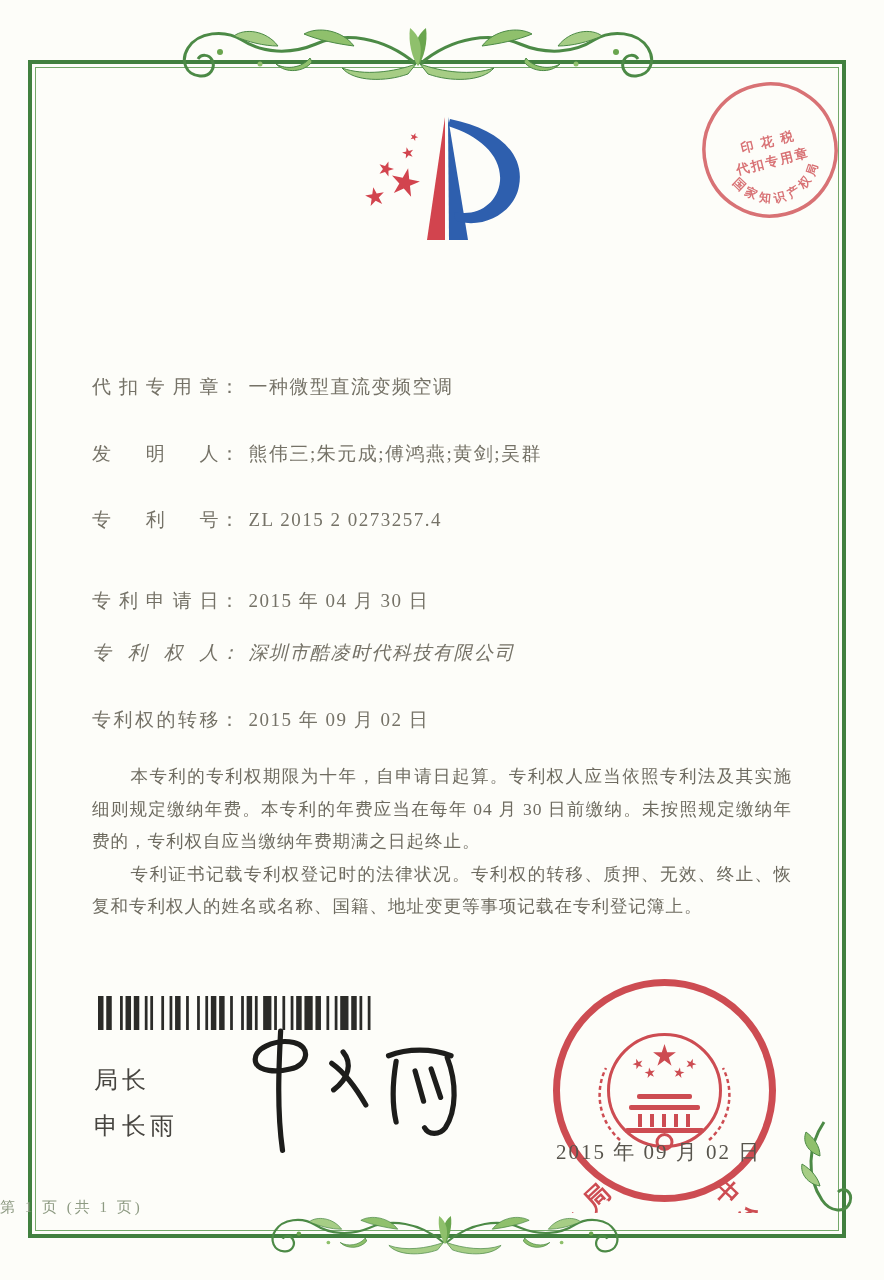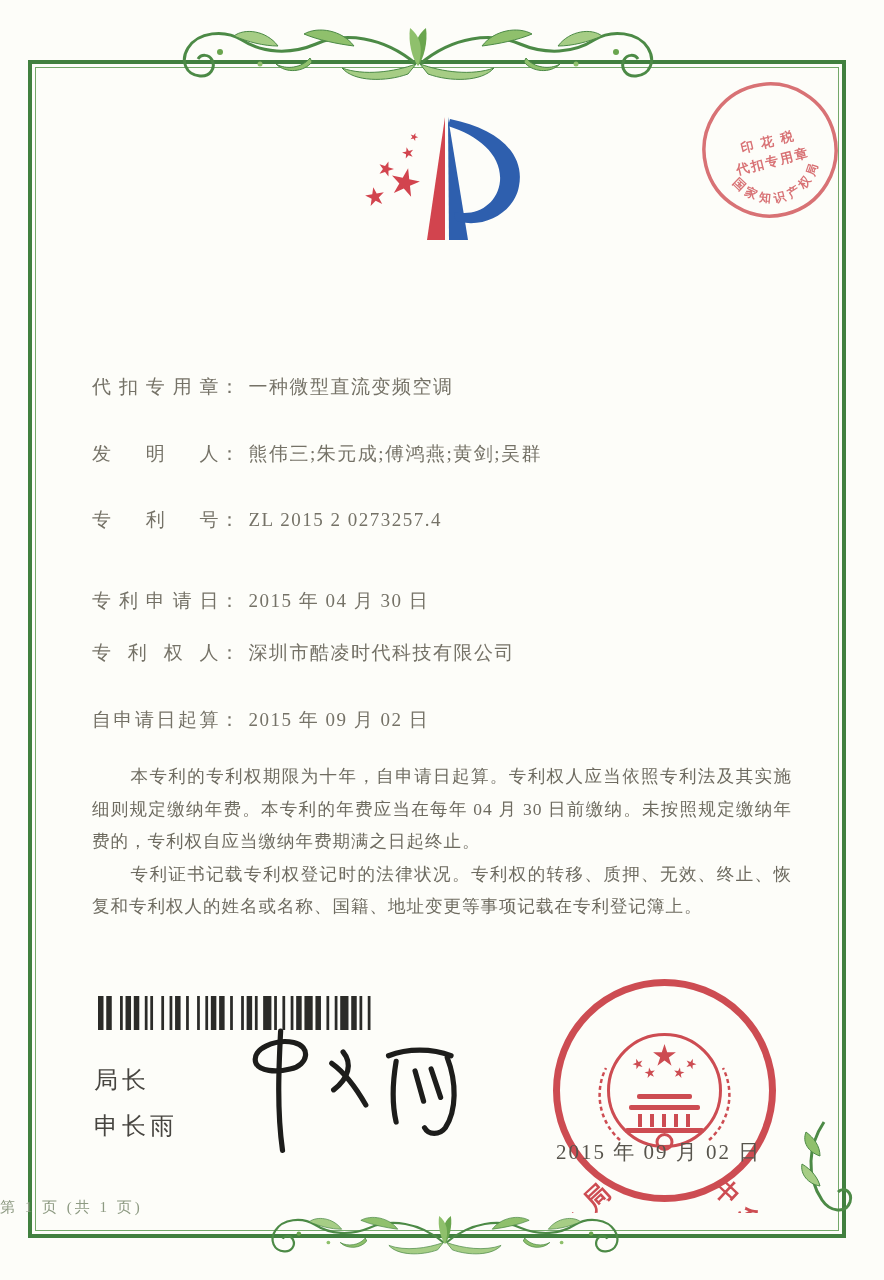--- a/index.html
+++ b/index.html
@@ -36,21 +36,21 @@
     position:absolute;left:0;top:256px;width:100%;margin:0;
     text-align:center;font-size:45px;font-weight:bold;
     letter-spacing:14px;color:#34332f;
   }
 
   .fields{position:absolute;left:92px;top:0;width:700px;}
   .field{position:absolute;left:0;white-space:nowrap;font-size:19px;color:#757267;letter-spacing:1.5px;}
   .field .flabel{display:inline-block;width:128px;text-align:justify;text-align-last:justify;}
   .field .fcolon{margin-right:8px;}
   .f1{top:374px;} .f2{top:441px;} .f3{top:507px;}
-  .f4{top:588px;} .f5{top:640px;} .f6{top:707px;}
+  .f4{top:588px;} .f5{top:640px;font-style:italic;} .f6{top:707px;}
 
   .bodytext{position:absolute;left:92px;top:760px;width:700px;color:#6e6b60;}
   .bodytext p{margin:0;font-size:17.5px;line-height:32.5px;letter-spacing:1px;
     text-indent:2.2em;text-align:justify;}
 
   .barcode{position:absolute;left:98px;top:996px;width:278px;height:34px;}
   .barcode svg{width:100%;height:100%;}
 
   .director-label{position:absolute;left:94px;top:1064px;font-size:24px;color:#474540;letter-spacing:4px;}
   .director-name{position:absolute;left:94px;top:1110px;font-size:24px;color:#474540;letter-spacing:4px;}
@@ -152,21 +152,21 @@
     <div class="field f3">
       <span class="flabel">专利号</span><span class="fcolon">：</span><span class="fvalue">ZL 2015 2 0273257.4</span>
     </div>
     <div class="field f4">
       <span class="flabel">专利申请日</span><span class="fcolon">：</span><span class="fvalue">2015 年 04 月 30 日</span>
     </div>
     <div class="field f5">
       <span class="flabel">专利权人</span><span class="fcolon">：</span><span class="fvalue">深圳市酷凌时代科技有限公司</span>
     </div>
     <div class="field f6">
-      <span class="flabel">自申请日起算</span><span class="fcolon">：</span><span class="fvalue">2015 年 09 月 02 日</span>
+      <span class="flabel">专利权的转移</span><span class="fcolon">：</span><span class="fvalue">2015 年 09 月 02 日</span>
     </div>
   </div>
 
   <div class="bodytext">
     <p>本专利的专利权期限为十年，自申请日起算。专利权人应当依照专利法及其实施细则规定缴纳年费。本专利的年费应当在每年 04 月 30 日前缴纳。未按照规定缴纳年费的，专利权自应当缴纳年费期满之日起终止。</p>
     <p>专利证书记载专利权登记时的法律状况。专利权的转移、质押、无效、终止、恢复和专利权人的姓名或名称、国籍、地址变更等事项记载在专利登记簿上。</p>
   </div>
 
   <div class="barcode">
     <svg id="barcode-svg" preserveAspectRatio="none" viewBox="0 0 202 34">

